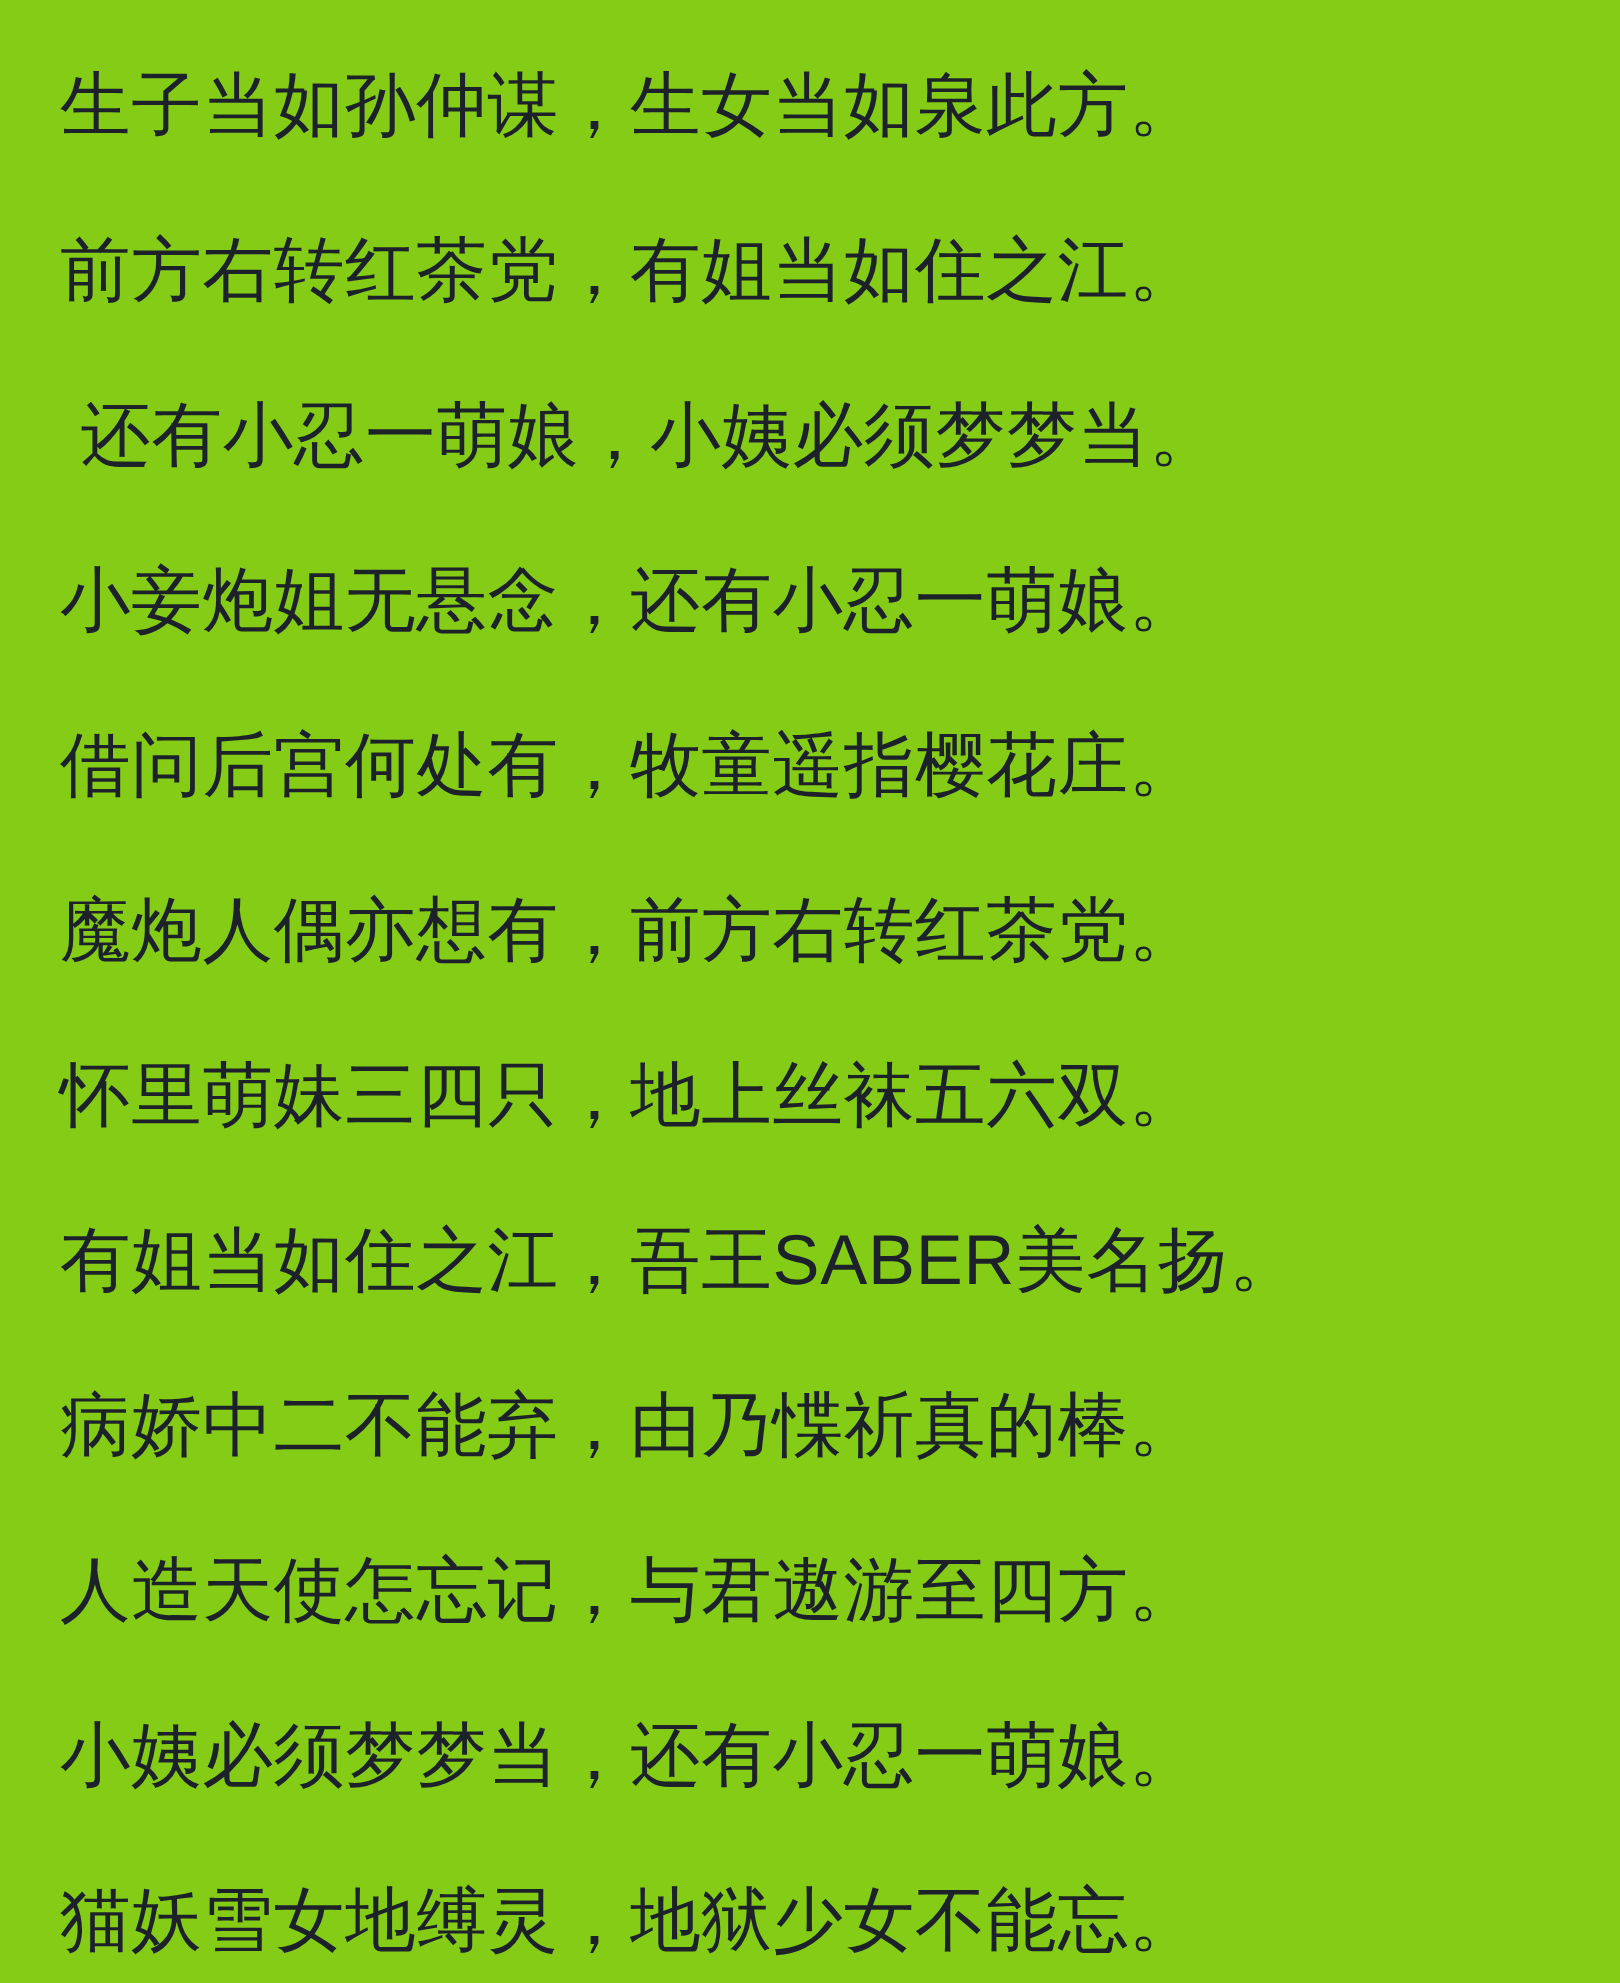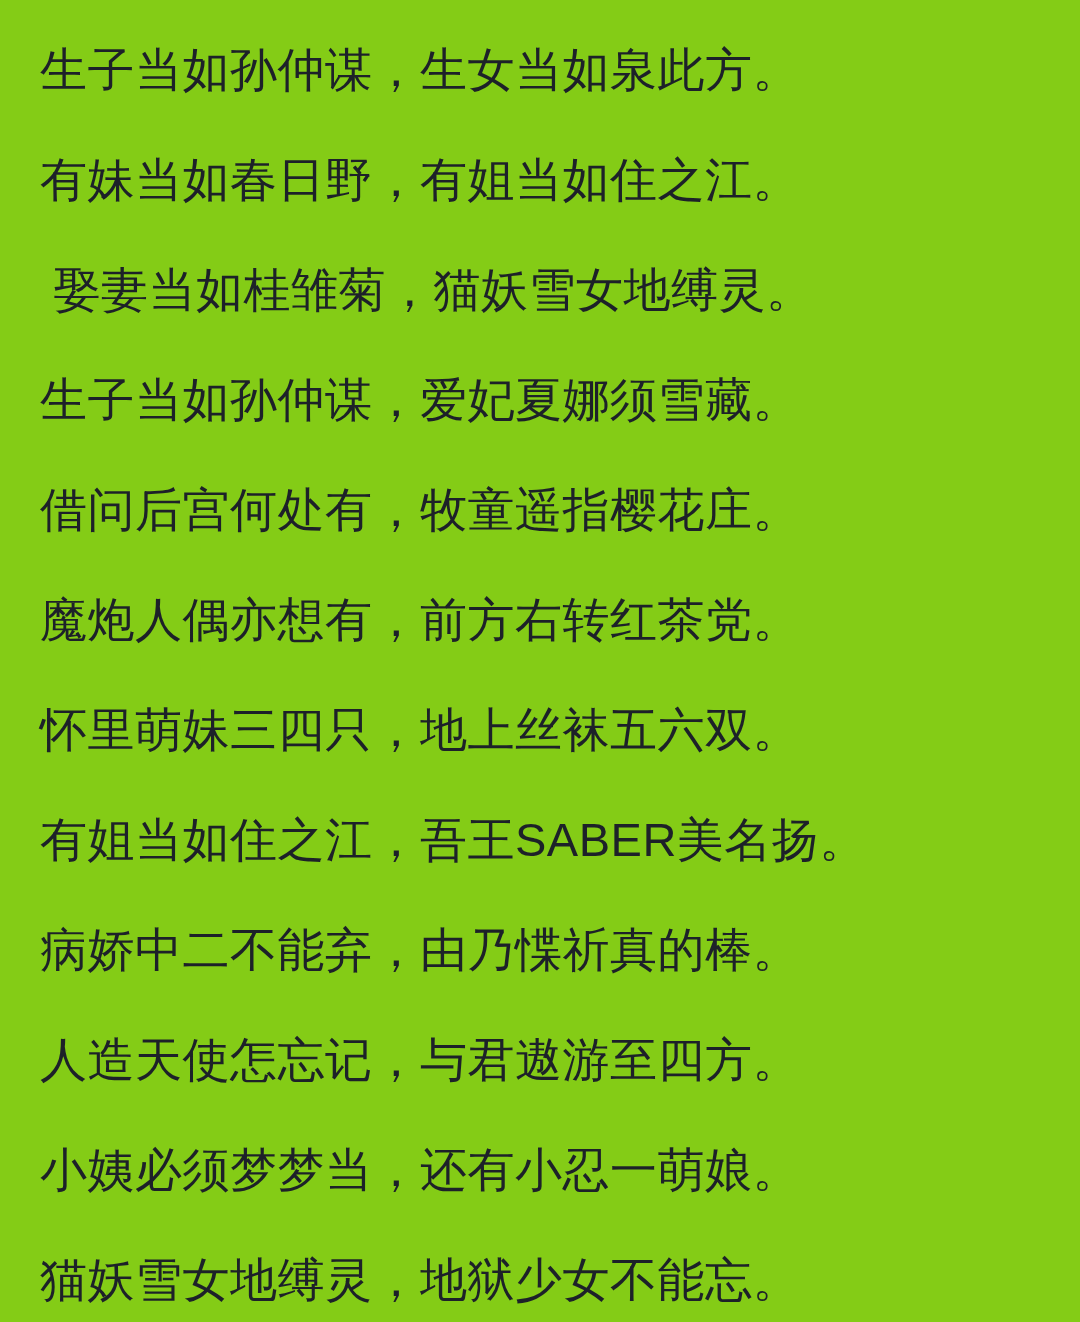--- a/index.html
+++ b/index.html
@@ -25,23 +25,23 @@
     color: #1d2129;
     white-space: pre-wrap;
     letter-spacing: 0.5px;
   }
 </style>
 </head>
 <body>
 
 <div class="page">
   <p class="poem-line">生子当如孙仲谋，生女当如泉此方。</p>
-  <p class="poem-line">有妹当如春日野，有姐当如住之江。</p>
-  <p class="poem-line"> 娶妻当如桂雏菊，猫妖雪女地缚灵。</p>
-  <p class="poem-line">生子当如孙仲谋，爱妃夏娜须雪藏。</p>
+  <p class="poem-line">前方右转红茶党，有姐当如住之江。</p>
+  <p class="poem-line"> 还有小忍一萌娘，小姨必须梦梦当。</p>
+  <p class="poem-line">小妾炮姐无悬念，还有小忍一萌娘。</p>
   <p class="poem-line">借问后宫何处有，牧童遥指樱花庄。</p>
   <p class="poem-line">魔炮人偶亦想有，前方右转红茶党。</p>
   <p class="poem-line">怀里萌妹三四只，地上丝袜五六双。</p>
   <p class="poem-line">有姐当如住之江，吾王SABER美名扬。</p>
   <p class="poem-line">病娇中二不能弃，由乃惵祈真的棒。</p>
   <p class="poem-line">人造天使怎忘记，与君遨游至四方。</p>
   <p class="poem-line">小姨必须梦梦当，还有小忍一萌娘。</p>
   <p class="poem-line">猫妖雪女地缚灵，地狱少女不能忘。</p>
 </div>
 

